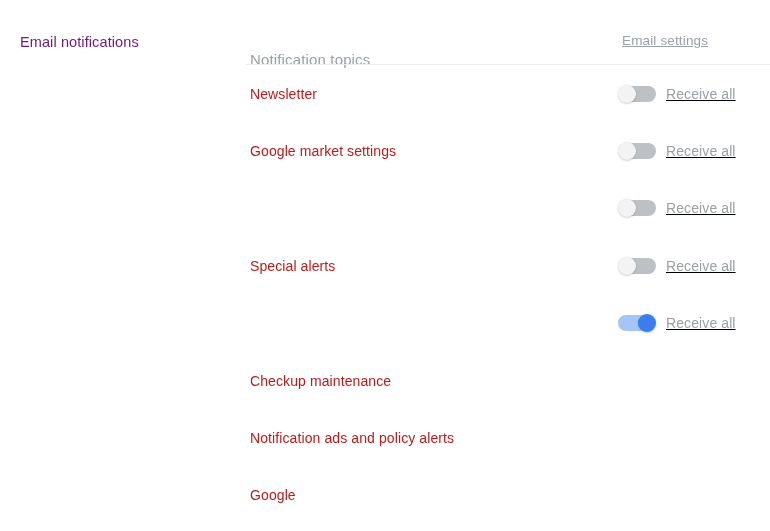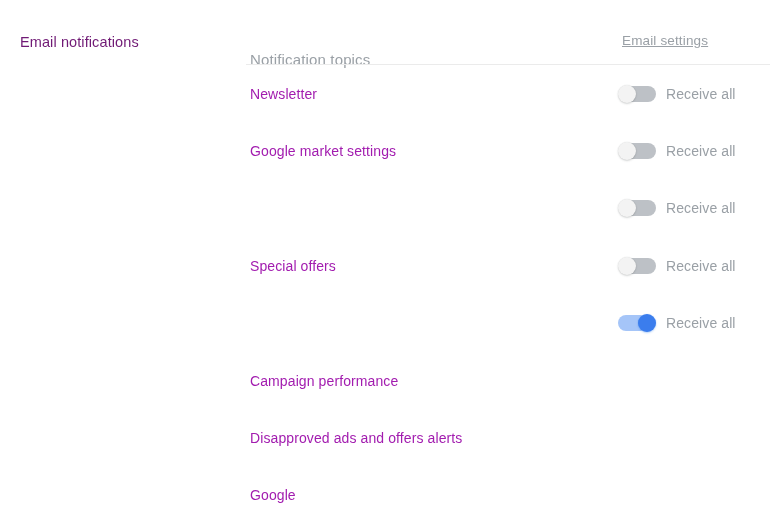--- a/index.html
+++ b/index.html
@@ -93,31 +93,32 @@
     position: relative;
     height: 57.4px;
     display: flex;
     align-items: center;
   }
   .row-topic {
     position: absolute;
     left: 4px;
     font-size: 14px;
     line-height: 20px;
-    color: #a21caf;
+    color: #b91c1c;
     letter-spacing: 0.1px;
     white-space: nowrap;
   }
 
   .row-control {
     position: absolute;
     left: 372px;
     display: flex;
     align-items: center;
     height: 100%;
+    text-decoration: underline;
   }
 
   
   .toggle {
     position: relative;
     width: 38px;
     height: 18px;
     flex: 0 0 auto;
     margin-right: 10px;
   }
@@ -199,43 +200,43 @@
         <div class="row">
           <div class="row-control">
             <div class="toggle">
               <span class="track"></span>
               <span class="knob"></span>
             </div>
             <div class="control-text">Receive all</div>
           </div>
         </div>
         <div class="row">
-          <div class="row-topic">Special offers</div>
+          <div class="row-topic">Special alerts</div>
           <div class="row-control">
             <div class="toggle">
               <span class="track"></span>
               <span class="knob"></span>
             </div>
             <div class="control-text">Receive all</div>
           </div>
         </div>
         <div class="row">
           <div class="row-control">
             <div class="toggle on">
               <span class="track"></span>
               <span class="knob"></span>
             </div>
             <div class="control-text">Receive all</div>
           </div>
         </div>
         <div class="row">
-          <div class="row-topic">Campaign performance</div>
-        </div>
-        <div class="row">
-          <div class="row-topic">Disapproved ads and offers alerts</div>
+          <div class="row-topic">Checkup maintenance</div>
+        </div>
+        <div class="row">
+          <div class="row-topic">Notification ads and policy alerts</div>
         </div>
         <div class="row">
           <div class="row-topic">Google</div>
         </div>
       </div>
 
   </div>
 </div>
 
 </body></html>

